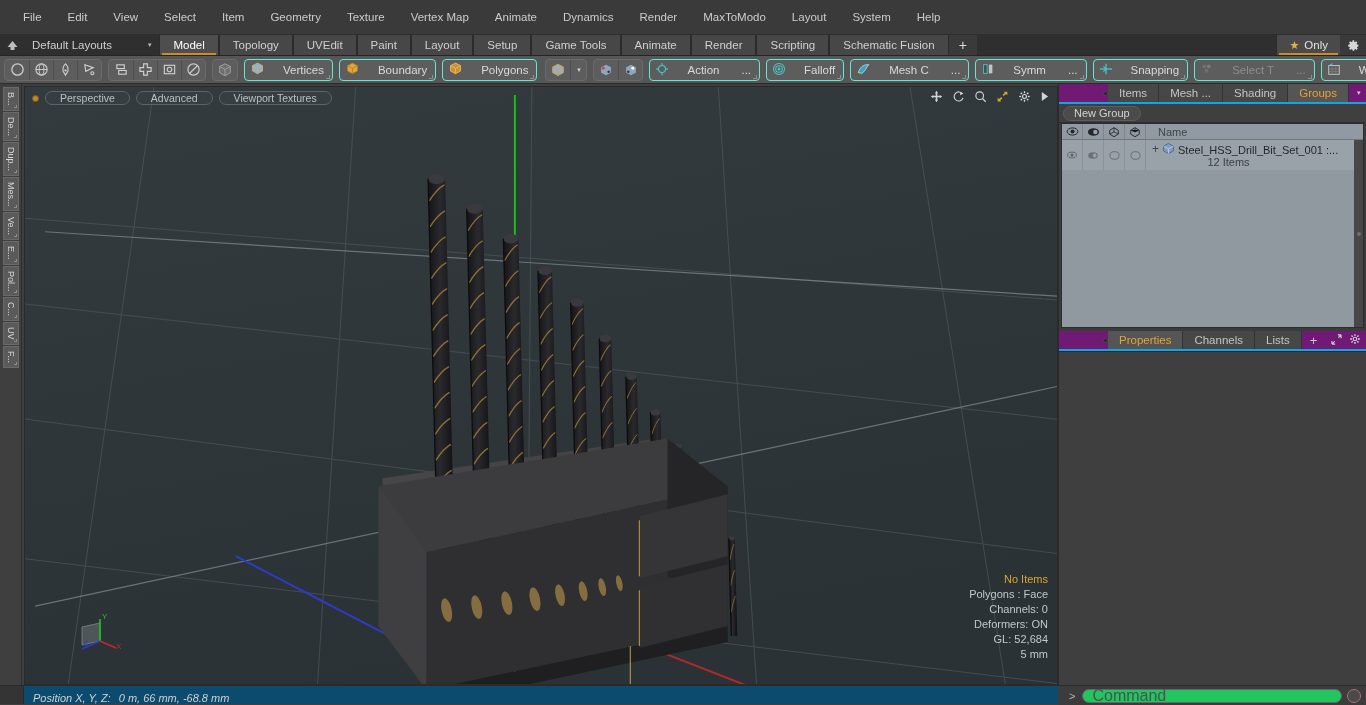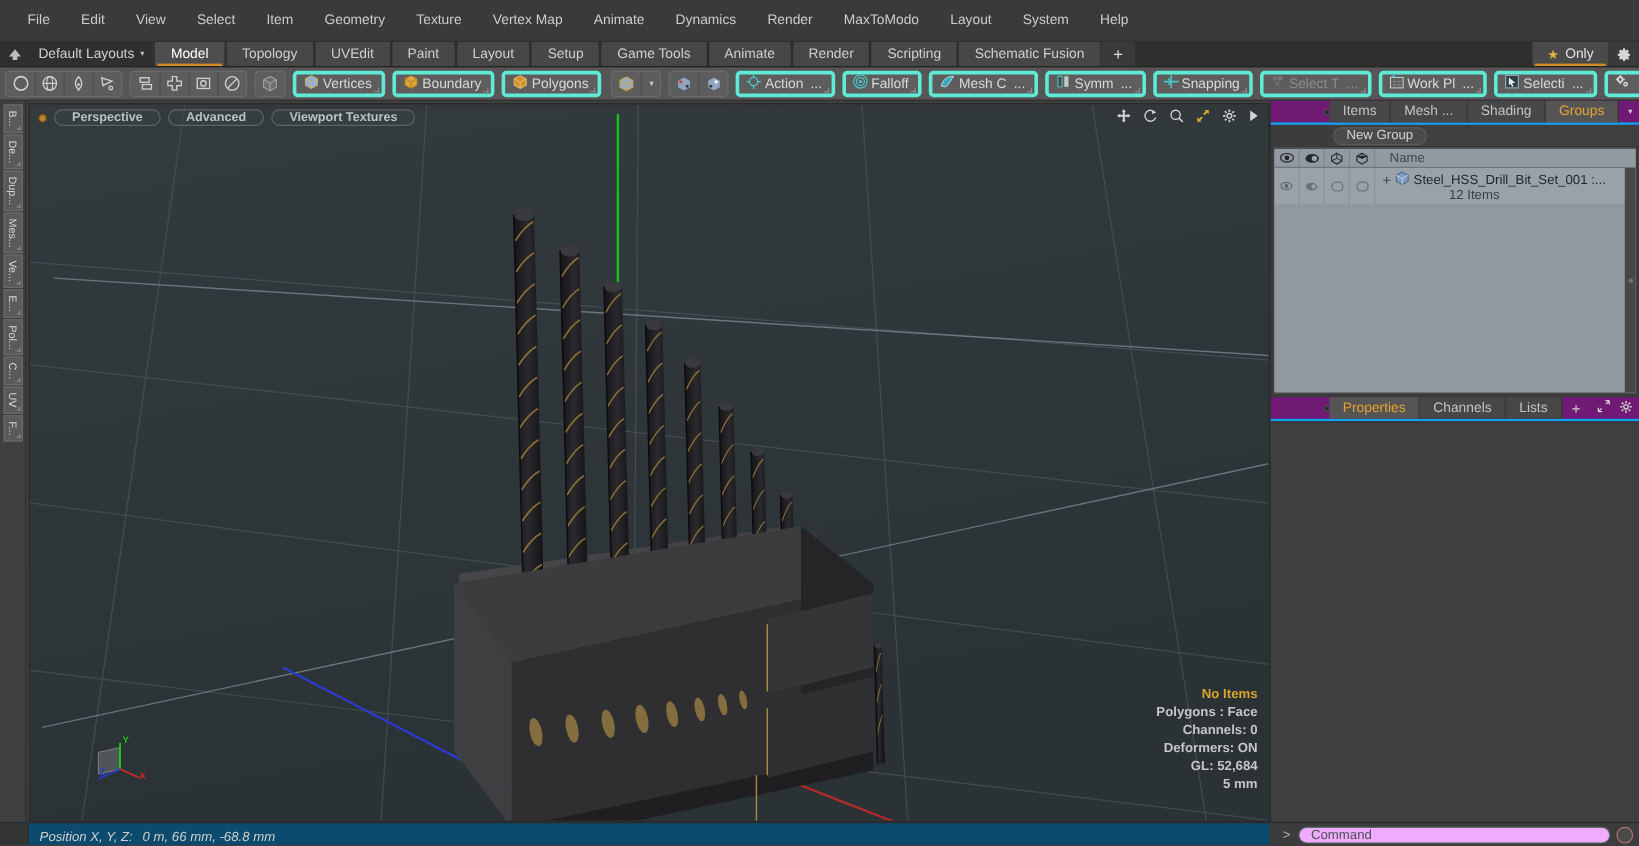--- a/index.html
+++ b/index.html
@@ -28,20 +28,21 @@
     height:21px; background:#2f2f2f; display:flex; align-items:stretch;
     border-bottom:1px solid #252525; flex:none; position:relative;
   }
   .lb-home {
     width:24px; display:flex; align-items:center; justify-content:center;
     color:#b9b9b9; font-size:10px;
   }
   .lb-layouts {
     display:flex; align-items:center; padding:0 8px; color:#cfcfcf; font-size:11.5px;
     white-space:nowrap;
+    gap:31px;
   }
   .lb-caret { margin-left:5px; font-size:7px; color:#bbb; }
   .lb-tabs { display:flex; align-items:stretch; margin-left:auto; }
   .ltab {
     padding:0 13px; display:flex; align-items:center; font-size:11.5px;
     color:#cfcfcf; background:#474747; border-left:1px solid #2b2b2b;
     border-right:1px solid #2b2b2b; white-space:nowrap; position:relative;
   }
   .ltab.sel { background:#4e4e4e; color:#ffffff; }
   .ltab.sel:after {
@@ -67,22 +68,22 @@
   .tgroup {
     display:flex; align-items:center; height:22px;
     background:#5d5d5d; border:1px solid #6b6b6b; border-radius:4px; margin-right:6px;
   }
   .tbtn {
     width:24px; height:20px; display:flex; align-items:center; justify-content:center;
     position:relative;
   }
   .tbtn + .tbtn { border-left:1px solid #4f4f4f; }
   .tlabel {
-    display:flex; align-items:center; gap:2px; height:22px; padding:0 8px 0 5px;
-    background:#5d5d5d; border:3px solid #5eead4; border-radius:4px; margin-right:6px;
+    display:flex; align-items:center; gap:18px; height:22px; padding:0 8px 0 5px;
+    background:#5d5d5d; border:1px solid #5eead4; border-radius:4px; margin-right:6px;
     color:#d9d9d9; font-size:11.5px; white-space:nowrap; position:relative;
   }
   .tlabel.dim { color:#8d8d8d;text-align:right; }
   .tlabel .corner { position:absolute; right:2px; bottom:1px; width:4px; height:4px;
     border-right:1px solid #8d8d8d; border-bottom:1px solid #8d8d8d; }
   .cube-ico { width:15px; height:15px; }
   .dd-caret { width:16px; height:20px; display:flex; align-items:center; justify-content:center;
     font-size:7px; color:#cfcfcf; border-left:1px solid #4f4f4f;}
 
   
@@ -96,21 +97,21 @@
     font-size:9px; writing-mode:vertical-rl; text-orientation:mixed;
     display:flex; align-items:center; justify-content:center;
     padding:4px 0; margin-bottom:1px; letter-spacing:0px; white-space:nowrap;
     position:relative; overflow:hidden;
   }
   .vtab .vcorner { position:absolute; bottom:2px; right:1px; width:3px; height:3px;
      border-right:1px solid #8d8d8d; border-bottom:1px solid #8d8d8d; }
 
   
   .vpwrap { flex:1; position:relative; min-width:0; background:#2c3336;
-     border:1px solid #2a2a2a; margin:2px 0 0 2px;font-weight:bold; }
+     border:1px solid #2a2a2a; margin:2px 0 0 2px; }
   .viewport { position:absolute; inset:0; overflow:hidden; background:#2f3639; }
   .vp-header { position:absolute; top:0; left:0; right:0; height:22px; display:flex;
     align-items:center; gap:6px; padding-left:7px; z-index:5; }
   .vp-dot { width:7px; height:7px; border-radius:50%; background:#c08c2c; box-shadow:0 0 2px #000 inset; }
   .vp-pill {
     height:14px; padding:0 14px; border-radius:7px; border:1px solid #5c6468;
     background:rgba(58,66,70,0.55); color:#b9c1c4; font-size:10.5px;
     display:flex; align-items:center; justify-content:center; white-space:nowrap;
   }
   .vp-icons { position:absolute; top:3px; right:8px; display:flex; align-items:center;
@@ -137,21 +138,21 @@
     border:1px solid #4a4a4a;}
   .ptab { padding:0 11px; display:flex; align-items:center; font-size:11.5px; color:#c3c3c3;
     background:#474747; border-right:1px solid #333; white-space:nowrap; }
   .ptab.sel { background:#555555; color:#e8a233; }
   .tabrow .spacer { flex:1; background:#3a3a3a; }
   .tabrow .tr-icons { display:flex; align-items:center; gap:7px; padding:0 6px;
      color:#cfcfcf; font-size:11px; }
   .caret-dn { font-size:7px; color:#c9c9c9; padding:0 8px; display:flex; align-items:center; }
 
   .newgroup-row { height:19px; background:#3f3f3f; display:flex; align-items:center;
-    padding:0 4px; border-bottom:1px solid #2e2e2e;margin-left:48px; }
+    padding:0 4px; border-bottom:1px solid #2e2e2e; }
   .newgroup-btn { height:15px; padding:0 10px; border-radius:8px; background:#4b4b4b;
     border:1px solid #5d5d5d; color:#d3d3d3; font-size:11px; display:flex; align-items:center; }
 
   .listpanel { background:#9098a0; margin:0 2px; flex:none; height:205px; position:relative;
      border:1px solid #2d2d2d; display:flex; flex-direction:column; }
   .lheader { height:16px; background:#919aa2; display:flex; align-items:stretch;
      border-bottom:1px solid #6e757c; }
   .lh-col { width:21px; display:flex; align-items:center; justify-content:center;
      border-right:1px solid #7d858c; }
   .lh-name { flex:1; display:flex; align-items:center; padding-left:12px; color:#3f464c;
@@ -167,22 +168,22 @@
   .listbody { flex:1; background:#9098a0; }
   .vscroll { position:absolute; right:0; top:16px; bottom:0; width:9px; background:#474747;
      display:flex; align-items:center; justify-content:center; }
   .vscroll i { width:4px; height:4px; border-radius:50%; background:#6e6e6e; display:block; }
 
   .propsarea { flex:1; background:#3f3f3f; border-top:1px solid #2b2b2b; }
 
   .cmdbar { height:20px; background:#3c3c3c; display:flex; align-items:center;
      border-top:1px solid #2b2b2b; flex:none; padding-left:4px; }
   .cmd-gt { color:#b5b5b5; font-size:11px; padding:0 7px; }
-  .cmd-input { flex:1; height:14px; background:#f0abfc; border:1px solid #5f666c;
-     border-radius:7px; color:#4a5258; font-size:11px; display:flex; align-items:center;
+  .cmd-input { flex:1; height:14px; background:#22c55e; border:1px solid #5f666c;
+     border-radius:7px; color:#4a5258; font-size:16px; display:flex; align-items:center;
      padding-left:9px; }
   .cmd-rec { width:14px; height:14px; border-radius:50%; border:1.5px solid #b07070;
      margin:0 5px; background:#4a4a4a; }
 
   .bottomrow { display:flex; flex:none; }
 </style>
 </head>
 <body>
 
 <div class="app">

